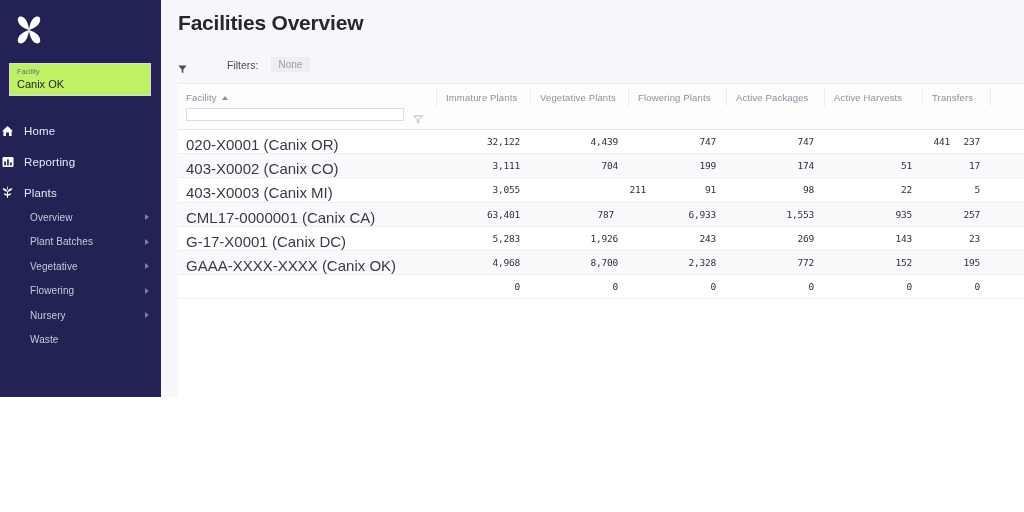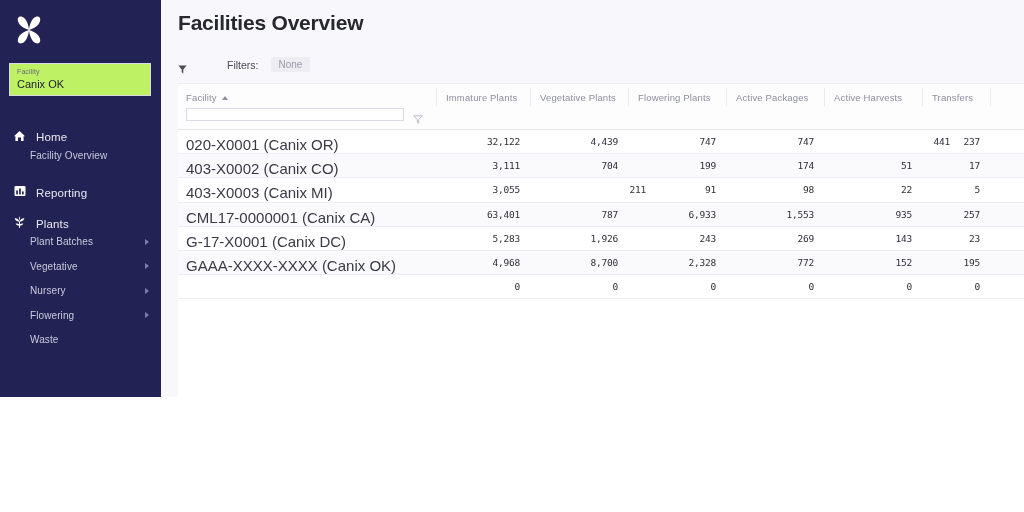--- a/index.html
+++ b/index.html
@@ -57,23 +57,22 @@
     font-size: 11px;
     color: #1e1e2d;
     line-height: 15px;
     margin-top: 1px;
   }
 
   .nav { position: absolute; left: 0; top: 118px; width: 161px; }
   .nav-item {
     position: relative;
     display: flex;
-    align-items: flex-end;
+    align-items: center;
     height: 25px;
-    padding-left: 12px;
     cursor: pointer;
   }
   .nav-item .ic {
     width: 15px;
     height: 15px;
     margin-right: 9px;
     display: flex;
     align-items: center;
     justify-content: center;
     flex: 0 0 auto;
@@ -269,23 +268,20 @@
 
       <div class="nav-item">
         <span class="ic">
           <svg width="13" height="12" viewBox="0 0 13 12">
               <path fill="#ffffff" d="M6.5 1 L12 6.2 L10.6 6.2 L10.6 11 L8 11 L8 7.6 L5 7.6 L5 11 L2.4 11 L2.4 6.2 L1 6.2 Z"></path>
             </svg>
         </span>
         <span class="lbl">Home</span>
       </div>
 
-      <div class="nav-sub">
-        <span class="lbl">Facility Overview</span>
-      </div>
 
       <div class="nav-gap"></div>
 
       <div class="nav-item">
         <span class="ic">
           <svg width="12" height="12" viewBox="0 0 12 12">
               <rect x="0.5" y="1" width="11" height="10" rx="1.2" fill="#ffffff"></rect>
               <rect x="2.2" y="5.4" width="1.7" height="4" fill="#232255"></rect>
               <rect x="5.1" y="3.4" width="1.7" height="6" fill="#232255"></rect>
               <rect x="8" y="6.4" width="1.7" height="3" fill="#232255"></rect>
@@ -306,33 +302,37 @@
                 <rect x="6" y="5.6" width="1" height="6.4" rx="0.4"></rect>
                 <path d="M6.4 8.6 C5.2 7.6 3.8 7.4 2.7 7.7 C3.4 9.2 5 9.7 6.4 9.4 Z"></path>
                 <path d="M6.6 8.6 C7.8 7.6 9.2 7.4 10.3 7.7 C9.6 9.2 8 9.7 6.6 9.4 Z"></path>
               </g>
             </svg>
         </span>
         <span class="lbl">Plants</span>
       </div>
 
       <div class="nav-sub">
+        <span class="lbl">Overview</span>
+        <span class="chev"></span>
+      </div>
+      <div class="nav-sub">
         <span class="lbl">Plant Batches</span>
         <span class="chev"></span>
       </div>
       <div class="nav-sub">
         <span class="lbl">Vegetative</span>
         <span class="chev"></span>
       </div>
       <div class="nav-sub">
+        <span class="lbl">Flowering</span>
+        <span class="chev"></span>
+      </div>
+      <div class="nav-sub">
         <span class="lbl">Nursery</span>
-        <span class="chev"></span>
-      </div>
-      <div class="nav-sub">
-        <span class="lbl">Flowering</span>
         <span class="chev"></span>
       </div>
       <div class="nav-sub">
         <span class="lbl">Waste</span>
       </div>
 
     </div>
   </div>
 
   <div class="main">
@@ -408,21 +408,21 @@
           <span class="cell-num" style="left:340px;width:100px;padding-left:28px;">211</span>
           <span class="cell-num" style="left:438px;width:100px;">91</span>
           <span class="cell-num" style="left:536px;width:100px;">98</span>
           <span class="cell-num" style="left:634px;width:100px;">22</span>
           <span class="cell-num" style="left:702px;width:100px;">5</span>
         </div>
 
         <div class="trow alt">
           <span class="cell-name">CML17-0000001 (Canix CA)</span>
           <span class="cell-num" style="left:242px;width:100px;">63,401</span>
-          <span class="cell-num" style="left:340px;width:100px;">787</span>
+          <span class="cell-num" style="left:328px;width:100px;padding-left:8px;">787</span>
           <span class="cell-num" style="left:438px;width:100px;">6,933</span>
           <span class="cell-num" style="left:536px;width:100px;">1,553</span>
           <span class="cell-num" style="left:634px;width:100px;">935</span>
           <span class="cell-num" style="left:702px;width:100px;">257</span>
         </div>
 
         <div class="trow">
           <span class="cell-name">G-17-X0001 (Canix DC)</span>
           <span class="cell-num" style="left:242px;width:100px;">5,283</span>
           <span class="cell-num" style="left:340px;width:100px;">1,926</span>

